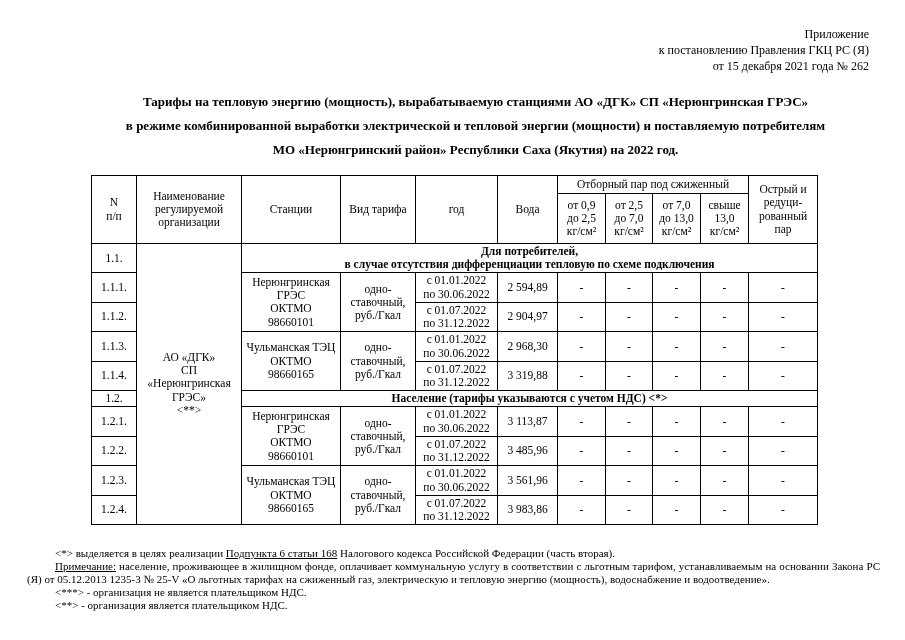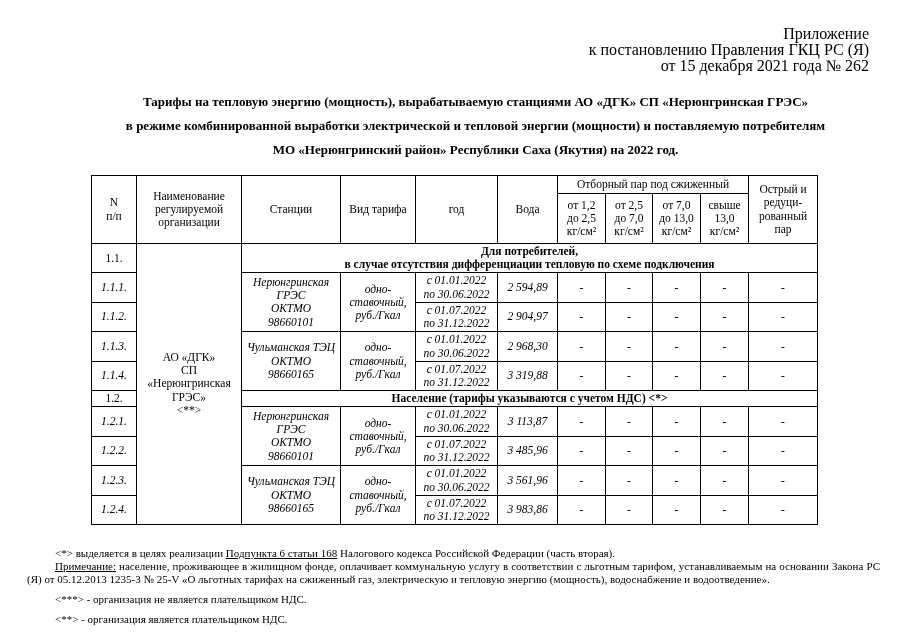--- a/index.html
+++ b/index.html
@@ -1,39 +1,39 @@
 <!DOCTYPE html>
 <html><head>
 <meta charset="utf-8">
 <style>
   * { margin: 0; padding: 0; box-sizing: border-box; }
   html, body { width: 905px; height: 640px; background: #ffffff; overflow: hidden;
     font-family: "Liberation Serif", "DejaVu Serif", serif; color: #000; }
 
-  .doc-header { text-align: right; padding: 26px 36px 0 0; font-size: 16px;
+  .doc-header { text-align: right; padding: 26px 36px 0 0; font-size: 12px;
     line-height: 16px; white-space: pre-line; }
 
   .doc-title { text-align: center; font-weight: bold; font-size: 13px;
     line-height: 24px; margin-top: 16px; white-space: pre-line; padding-left: 46px; }
 
   table.tariff { border-collapse: collapse; table-layout: fixed; width: 726px;
     margin: 13px 0 0 91px; }
   table.tariff td { border: 1px solid #000; text-align: center; vertical-align: middle;
     font-size: 11.5px; line-height: 1.15; padding: 1px 2px; overflow: hidden; }
   .pre { white-space: pre-line; }
   tr.h1 { height: 18px; }
   tr.h2 { height: 50px; }
   tr.sec1 { height: 26px; }
   tr.sec2 { height: 15px; margin-top: 24px; }
-  tr.datarow { height: 29px; font-style: italic; }
+  tr.datarow { height: 29px; }
   td.section-label { font-weight: bold; font-size: 12px; }
   td.water-val { font-size: 12px; }
 
   .footnotes { margin: 22px 25px 0 27px; font-size: 11px; line-height: 13px; }
-  .footnotes .para { text-indent: 28px; margin-top: 7px; }
+  .footnotes .para { text-indent: 28px; }
   .footnotes .para-justify { text-indent: 28px; text-align: justify; }
   .link-like { text-decoration: underline; }
   .underlined { text-decoration: underline; }
 </style>
 </head>
 <body>
 
 <div class="doc-header">Приложение
 к постановлению Правления ГКЦ РС (Я)
 от 15 декабря 2021 года № 262</div>
@@ -67,21 +67,21 @@
       <td rowspan="2">Вид тарифа</td>
       <td rowspan="2">год</td>
       <td rowspan="2">Вода</td>
       <td colspan="4">Отборный пар под сжиженный</td>
       <td rowspan="2" class="pre">Острый и
 редуци-
 рованный
 пар</td>
     </tr>
     <tr class="h2">
-      <td class="pre">от 1,2
+      <td class="pre">от 0,9
 до 2,5
 кг/см²</td>
       <td class="pre">от 2,5
 до 7,0
 кг/см²</td>
       <td class="pre">от 7,0
 до 13,0
 кг/см²</td>
       <td class="pre">свыше
 13,0

